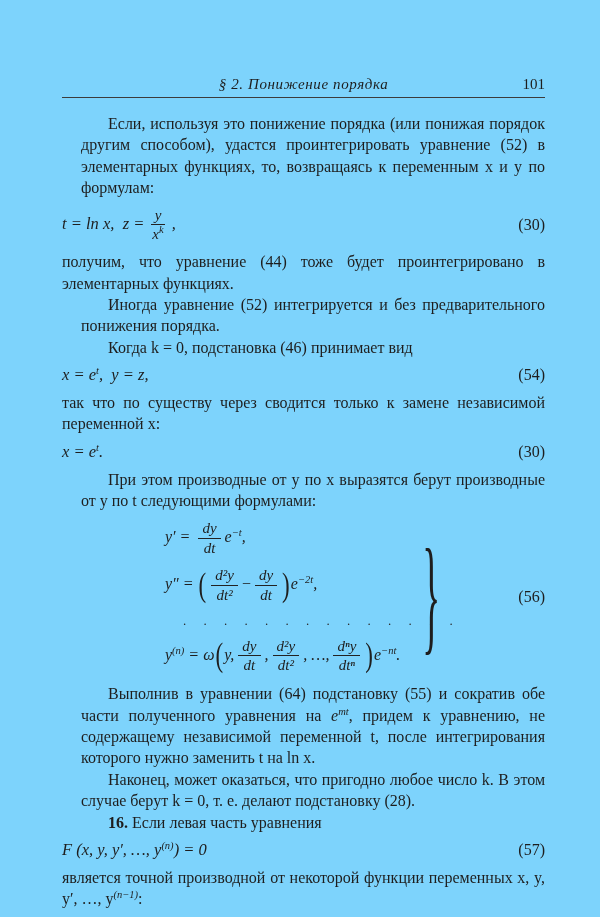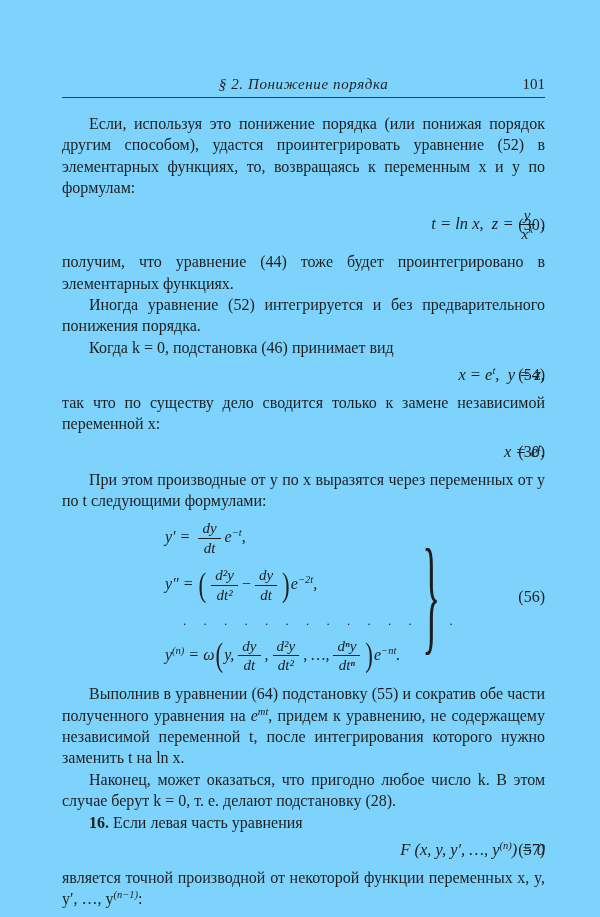--- a/index.html
+++ b/index.html
@@ -9,25 +9,25 @@
     padding:76px 55px 0 62px;overflow:hidden;
     font-family:Liberation Serif, serif;
   }
   .running-head{
     position:relative;text-align:center;font-size:15px;
     padding-bottom:4px;border-bottom:1.3px solid #3c3c3c;margin-bottom:15px;
   }
   .head-title{font-style:italic;letter-spacing:0.6px;}
   .head-page{position:absolute;right:0;bottom:4px;text-align:center;}
   p{margin:0;text-align:justify;font-size:16px;line-height:21.4px;}
-  .ind{text-indent:27px;}
+  .ind{text-indent:27px;margin-left:19px;}
   .m{font-style:italic;}
   .bnum{font-weight:700;}
   sup.s{font-size:10.5px;font-style:italic;line-height:0;vertical-align:super;}
-  .eqrow{position:relative;text-align:right;font-size:16.5px;margin:7px 0;line-height:1.2;}
+  .eqrow{position:relative;text-align:left;font-size:16.5px;margin:7px 0;line-height:1.2;}
   .eqlabel{position:absolute;right:0;top:50%;transform:translateY(-50%);font-size:16px;font-style:normal;}
   .frac{
     display:inline-flex;flex-direction:column;align-items:center;
     vertical-align:middle;margin:1px 4px;font-size:15px;line-height:1.12;font-style:italic;
   }
   .frac .fn{padding:0 4px 1px;border-bottom:1px solid #222;}
   .frac .fd{padding:1px 4px 0;}
   .bp{display:inline-block;vertical-align:middle;transform:scaleY(1.45);font-size:23px;font-weight:300;font-style:normal;margin:0 1px;line-height:1;}
   .sys{position:relative;margin:8px 0 6px;padding-left:103px;}
   .sysline{margin:8px 0;font-size:16px;text-align:left;line-height:1.2;}
@@ -60,28 +60,28 @@
 
   <p>получим, что уравнение (44) тоже будет проинтегрировано в элементарных функциях.</p>
   <p class="ind">Иногда уравнение (52) интегрируется и без предварительного понижения порядка.</p>
   <p class="ind">Когда k = 0, подстановка (46) принимает вид</p>
 
   <div class="eqrow">
     <span class="m">x = e</span><sup class="s">t</sup><span class="m">,&nbsp;&nbsp;y = z,</span>
     <span class="eqlabel">(54)</span>
   </div>
 
-  <p>так что по существу дело сводится только к замене независимой переменной x:</p>
+  <p>так что по существу через сводится только к замене независимой переменной x:</p>
 
   <div class="eqrow">
     <span class="m">x = e</span><sup class="s">t</sup><span class="m">.</span>
     <span class="eqlabel">(30)</span>
   </div>
 
-  <p class="ind">При этом производные от y по x выразятся через переменных от y по t следующими формулами:</p>
+  <p class="ind">При этом производные от y по x выразятся берут производные от y по t следующими формулами:</p>
 
   <div class="sys">
     <div class="sysline">
       <span class="m">y′ = </span><span class="frac">
           <span class="fn">dy</span>
           <span class="fd">dt</span>
         </span><span class="m">e</span><sup class="s">−t</sup><span class="m">,</span>
     </div>
     <div class="sysline">
       <span class="m">y″ = </span><span class="bp">(</span><span class="frac">

